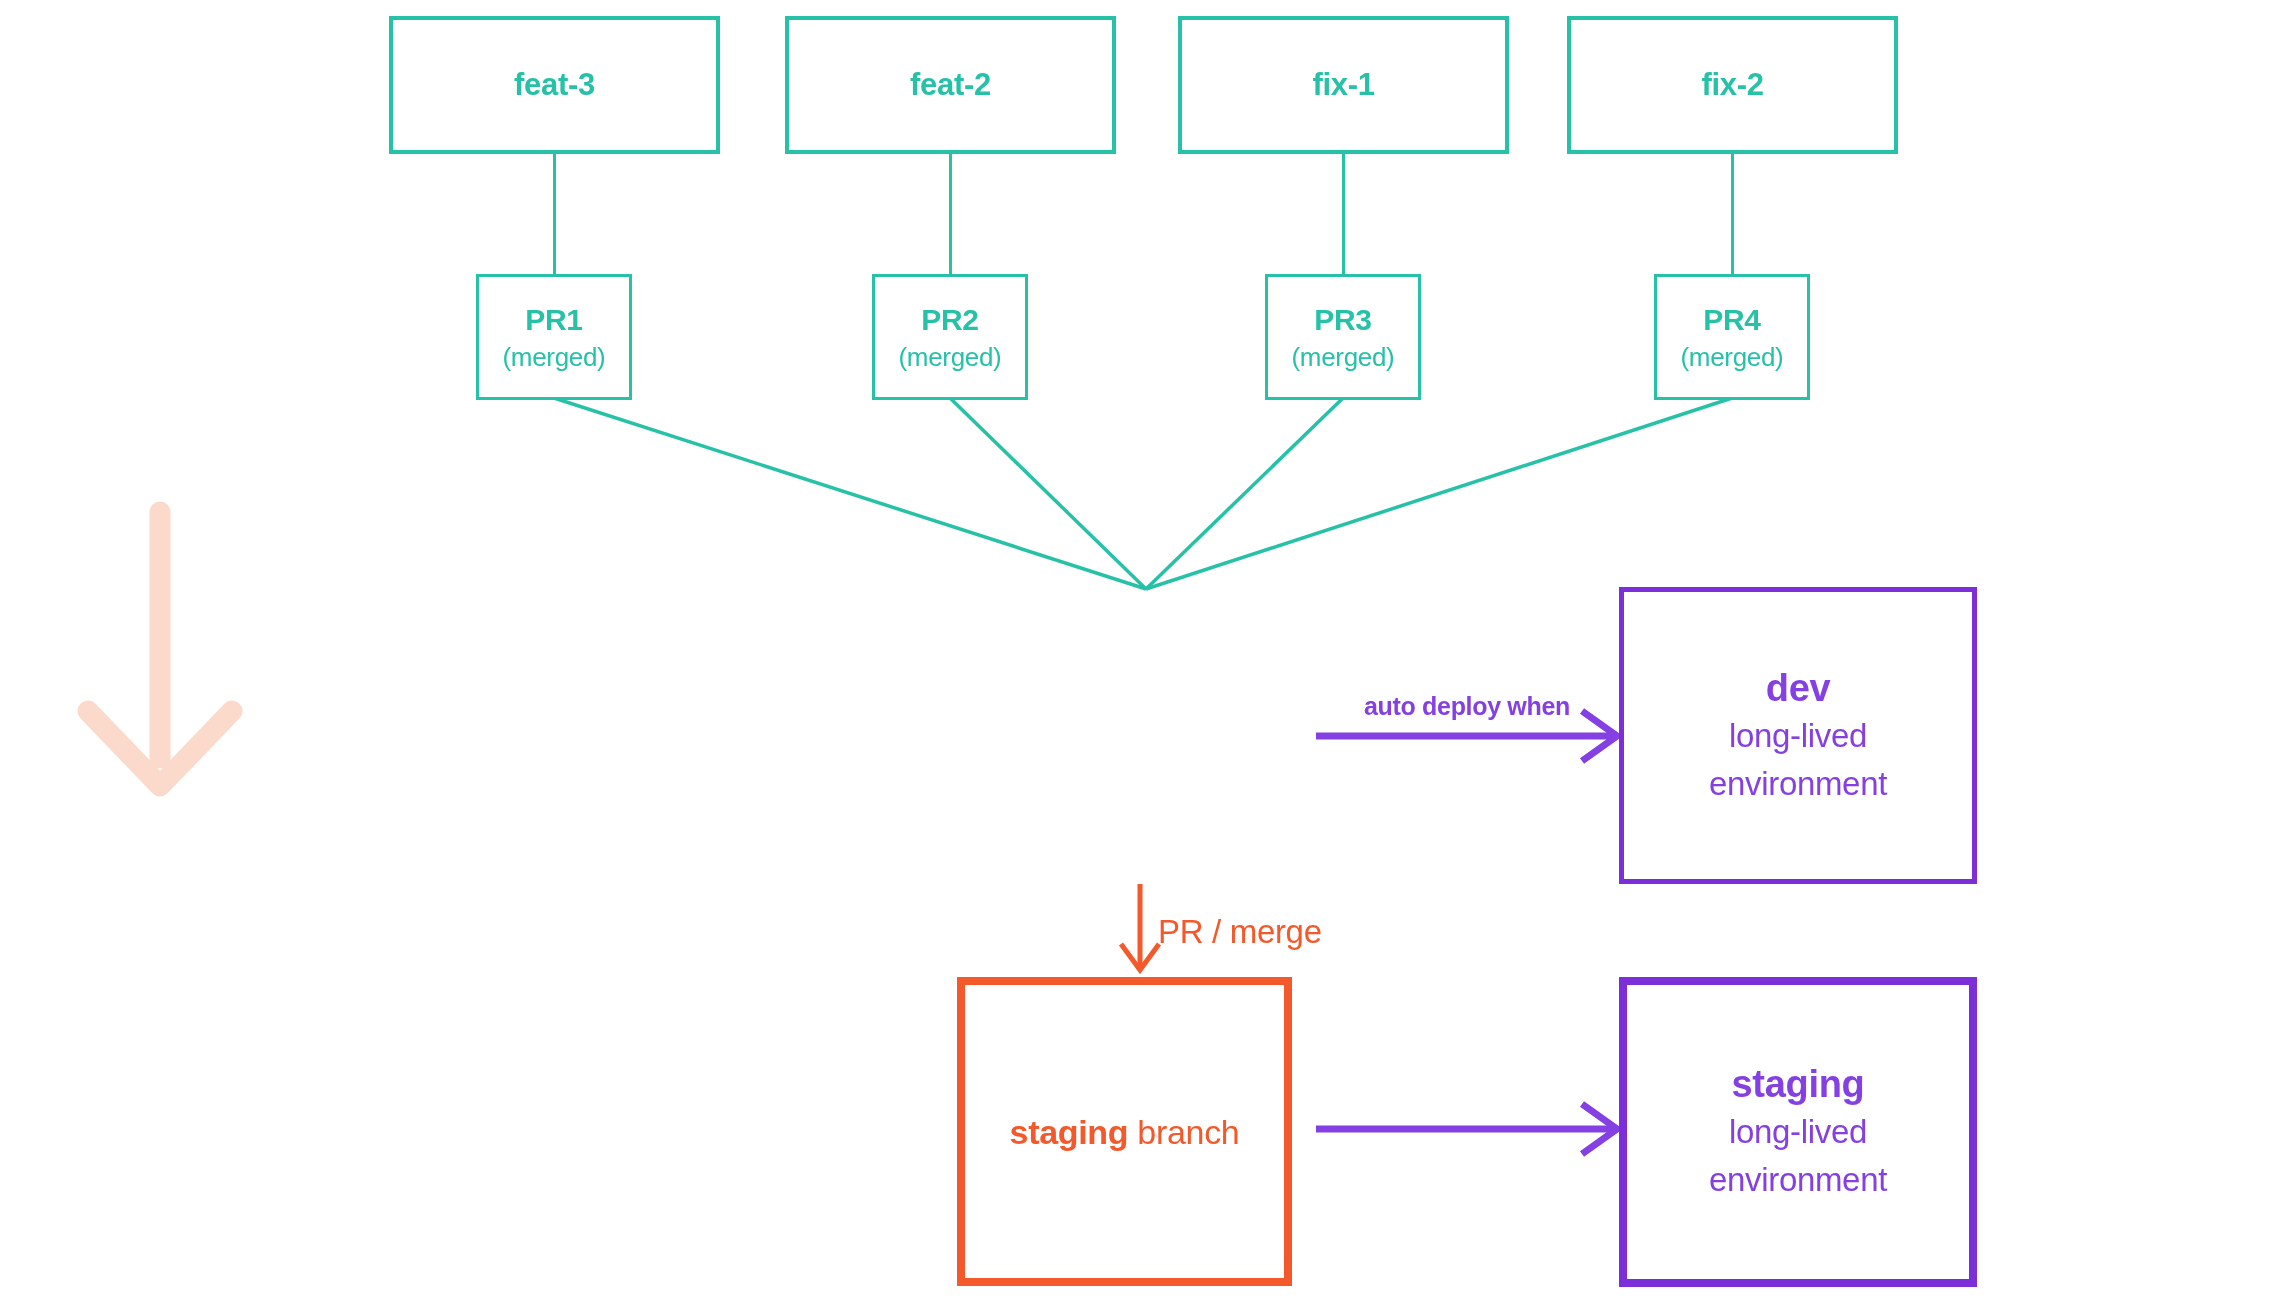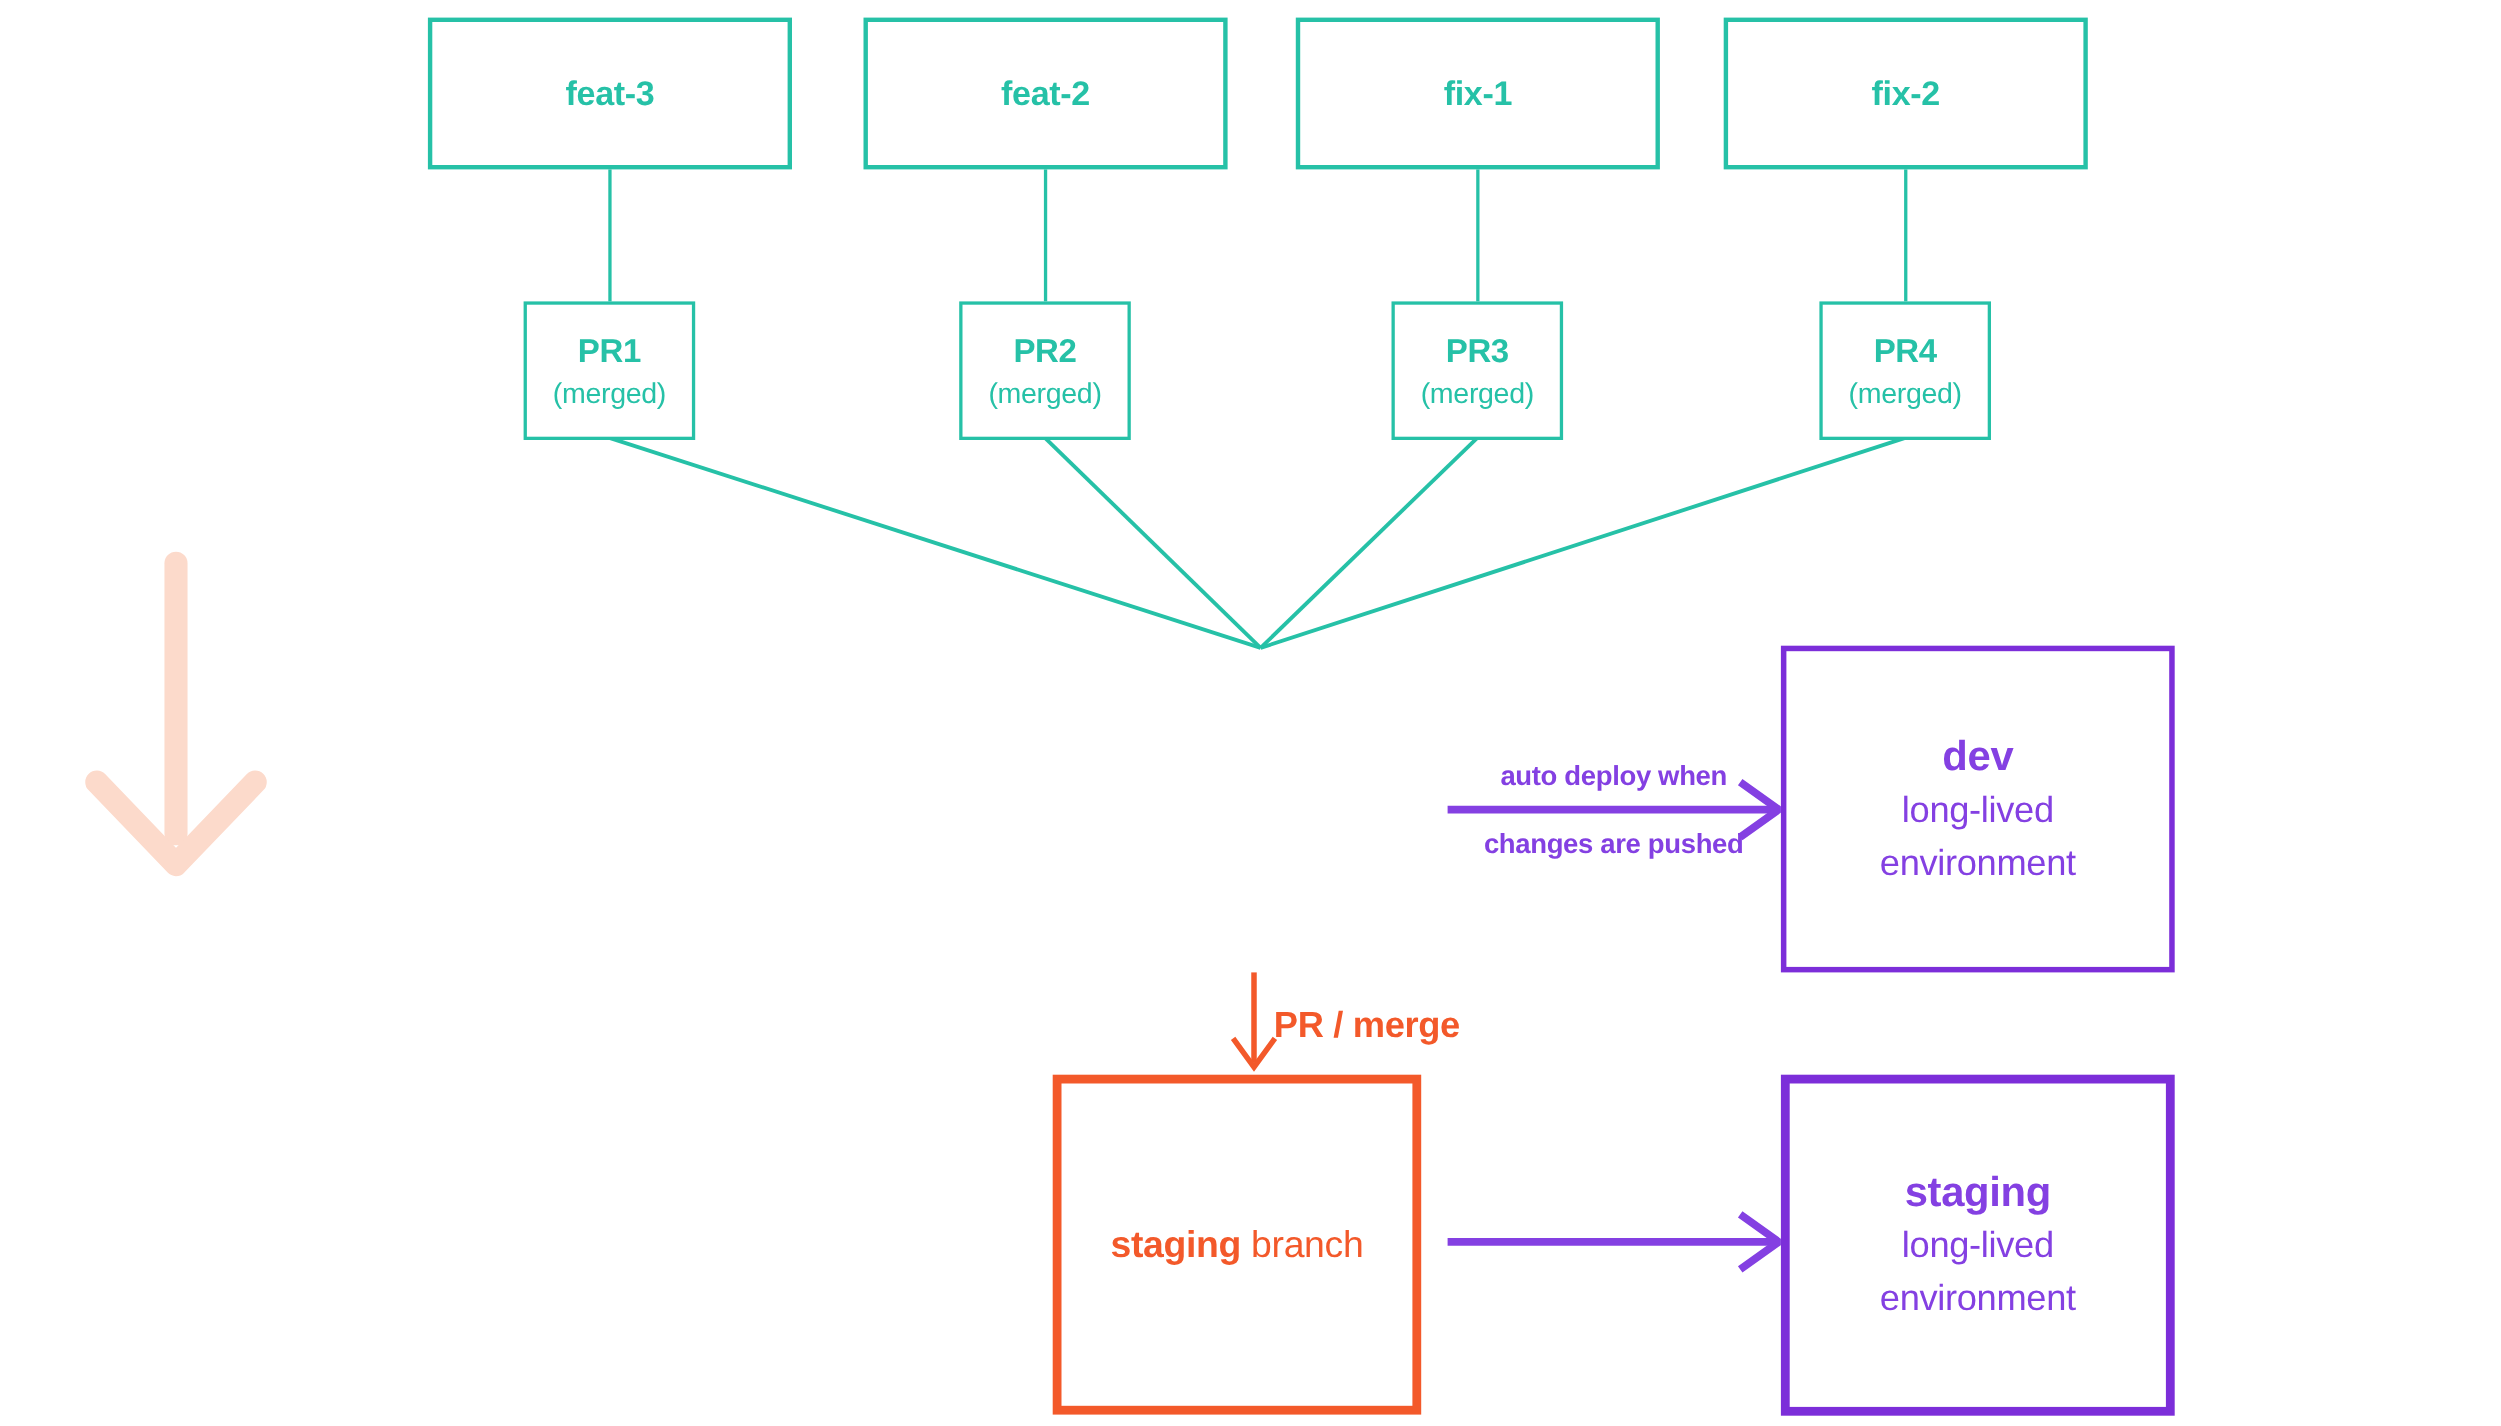--- a/index.html
+++ b/index.html
@@ -29,21 +29,21 @@
                       color:var(--orange);font-size:34px;line-height:48px;font-weight:400;}
   .staging-env-box{left:1619px;top:977px;width:358px;height:310px;border:8px solid var(--purple);
                    color:var(--purple_light);font-size:33px;line-height:48px;font-weight:400;}
   .bold{font-weight:700;}
   .env-title{font-weight:700;font-size:38px;}
   .flow-label{position:absolute;color:var(--purple_light);font-size:25px;font-weight:700;
               width:300px;text-align:center;line-height:40px;}
   .lbl-auto1{left:1317px;top:686px;}
   .lbl-auto2{left:1317px;top:747px;}
   .lbl-pr-merge{position:absolute;left:1158px;top:912px;color:var(--orange);
-                font-size:33px;font-weight:700;line-height:40px;white-space:nowrap;}
+                font-size:33px;font-weight:400;line-height:40px;white-space:nowrap;}
 </style>
 </head>
 <body>
 
 <div class="canvas">
 
   <svg class="wires" width="2274" height="1296" viewBox="0 0 2274 1296" fill="none">
 
     <g>
       <path class="wire-pink" d="M160 512 L160 758" stroke-width="21" stroke-linecap="round"></path>
@@ -119,16 +119,15 @@
     </div>
   </div>
 
   <div class="box staging-env-box">
     <div class="env-title">staging</div>
     <div>long-lived</div>
     <div>environment</div>
   </div>
 
   <div class="flow-label lbl-auto1">auto deploy when</div>
-  <div class="flow-label lbl-auto2">changes are pushed</div>
   <div class="lbl-pr-merge">PR / merge</div>
 
 </div>
 
 </body></html>

